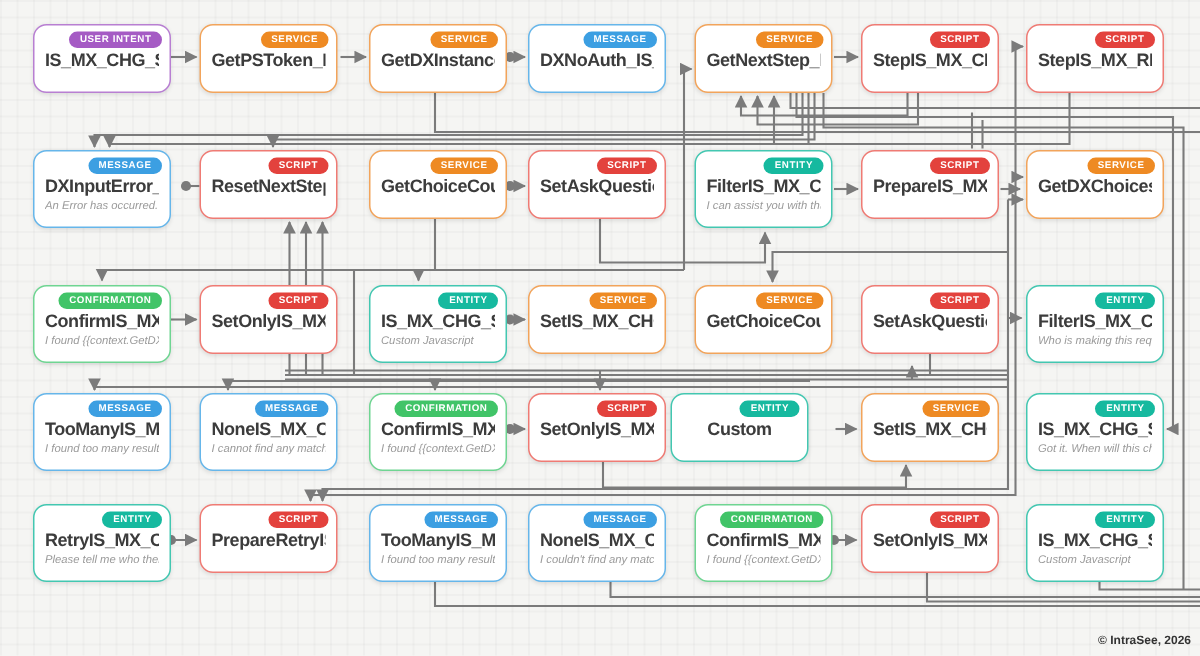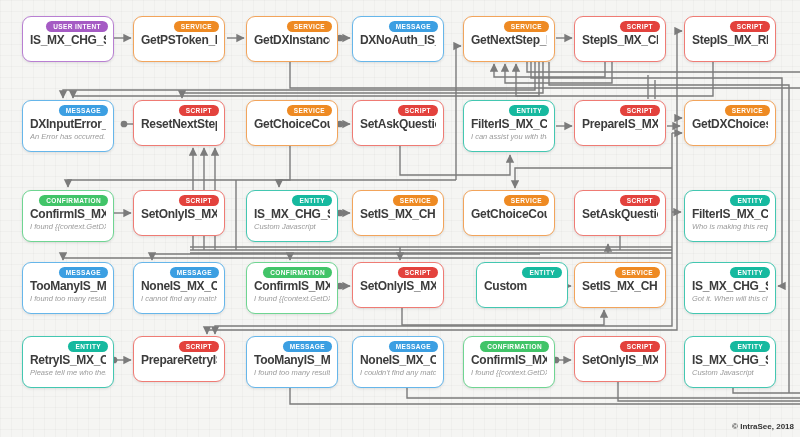--- a/index.html
+++ b/index.html
@@ -220,21 +220,21 @@
       </div>
       <div class="node" style="left: 246px; top: 262px; width: 92px; height: 52px; border-color: rgb(111, 213, 146);">
         <span class="badge" style="background: rgb(65, 196, 104);">CONFIRMATION</span>
         <div class="title">ConfirmIS_MX_</div>
         <div class="subtitle">I found {{context.GetDX-</div>
       </div>
       <div class="node" style="left: 352px; top: 262px; width: 92px; height: 46px; border-color: rgb(239, 123, 116);">
         <span class="badge" style="background: rgb(227, 66, 61);">SCRIPT</span>
         <div class="title">SetOnlyIS_MX_</div>
       </div>
-      <div class="node" style="left: 476px; top: 262px; width: 92px; height: 46px; border-color: rgb(67, 199, 177);">
+      <div class="node" style="left: 447px; top: 262px; width: 92px; height: 46px; border-color: rgb(67, 199, 177); text-align: center;">
         <span class="badge" style="background: rgb(22, 185, 159);">ENTITY</span>
         <div class="title">Custom</div>
       </div>
       <div class="node" style="left: 574px; top: 262px; width: 92px; height: 46px; border-color: rgb(242, 164, 91);">
         <span class="badge" style="background: rgb(238, 138, 35);">SERVICE</span>
         <div class="title">SetIS_MX_CHG</div>
       </div>
       <div class="node" style="left: 684px; top: 262px; width: 92px; height: 52px; border-color: rgb(67, 199, 177);">
         <span class="badge" style="background: rgb(22, 185, 159);">ENTITY</span>
         <div class="title">IS_MX_CHG_S</div>
@@ -268,14 +268,14 @@
         <span class="badge" style="background: rgb(227, 66, 61);">SCRIPT</span>
         <div class="title">SetOnlyIS_MX_</div>
       </div>
       <div class="node" style="left: 684px; top: 336px; width: 92px; height: 52px; border-color: rgb(67, 199, 177);">
         <span class="badge" style="background: rgb(22, 185, 159);">ENTITY</span>
         <div class="title">IS_MX_CHG_S</div>
         <div class="subtitle">Custom Javascript</div>
       </div>
     </div>
 
-  <div class="copyright">© IntraSee, 2018</div>
+  <div class="copyright">© IntraSee, 2026</div>
 </div>
 
 </body></html>

